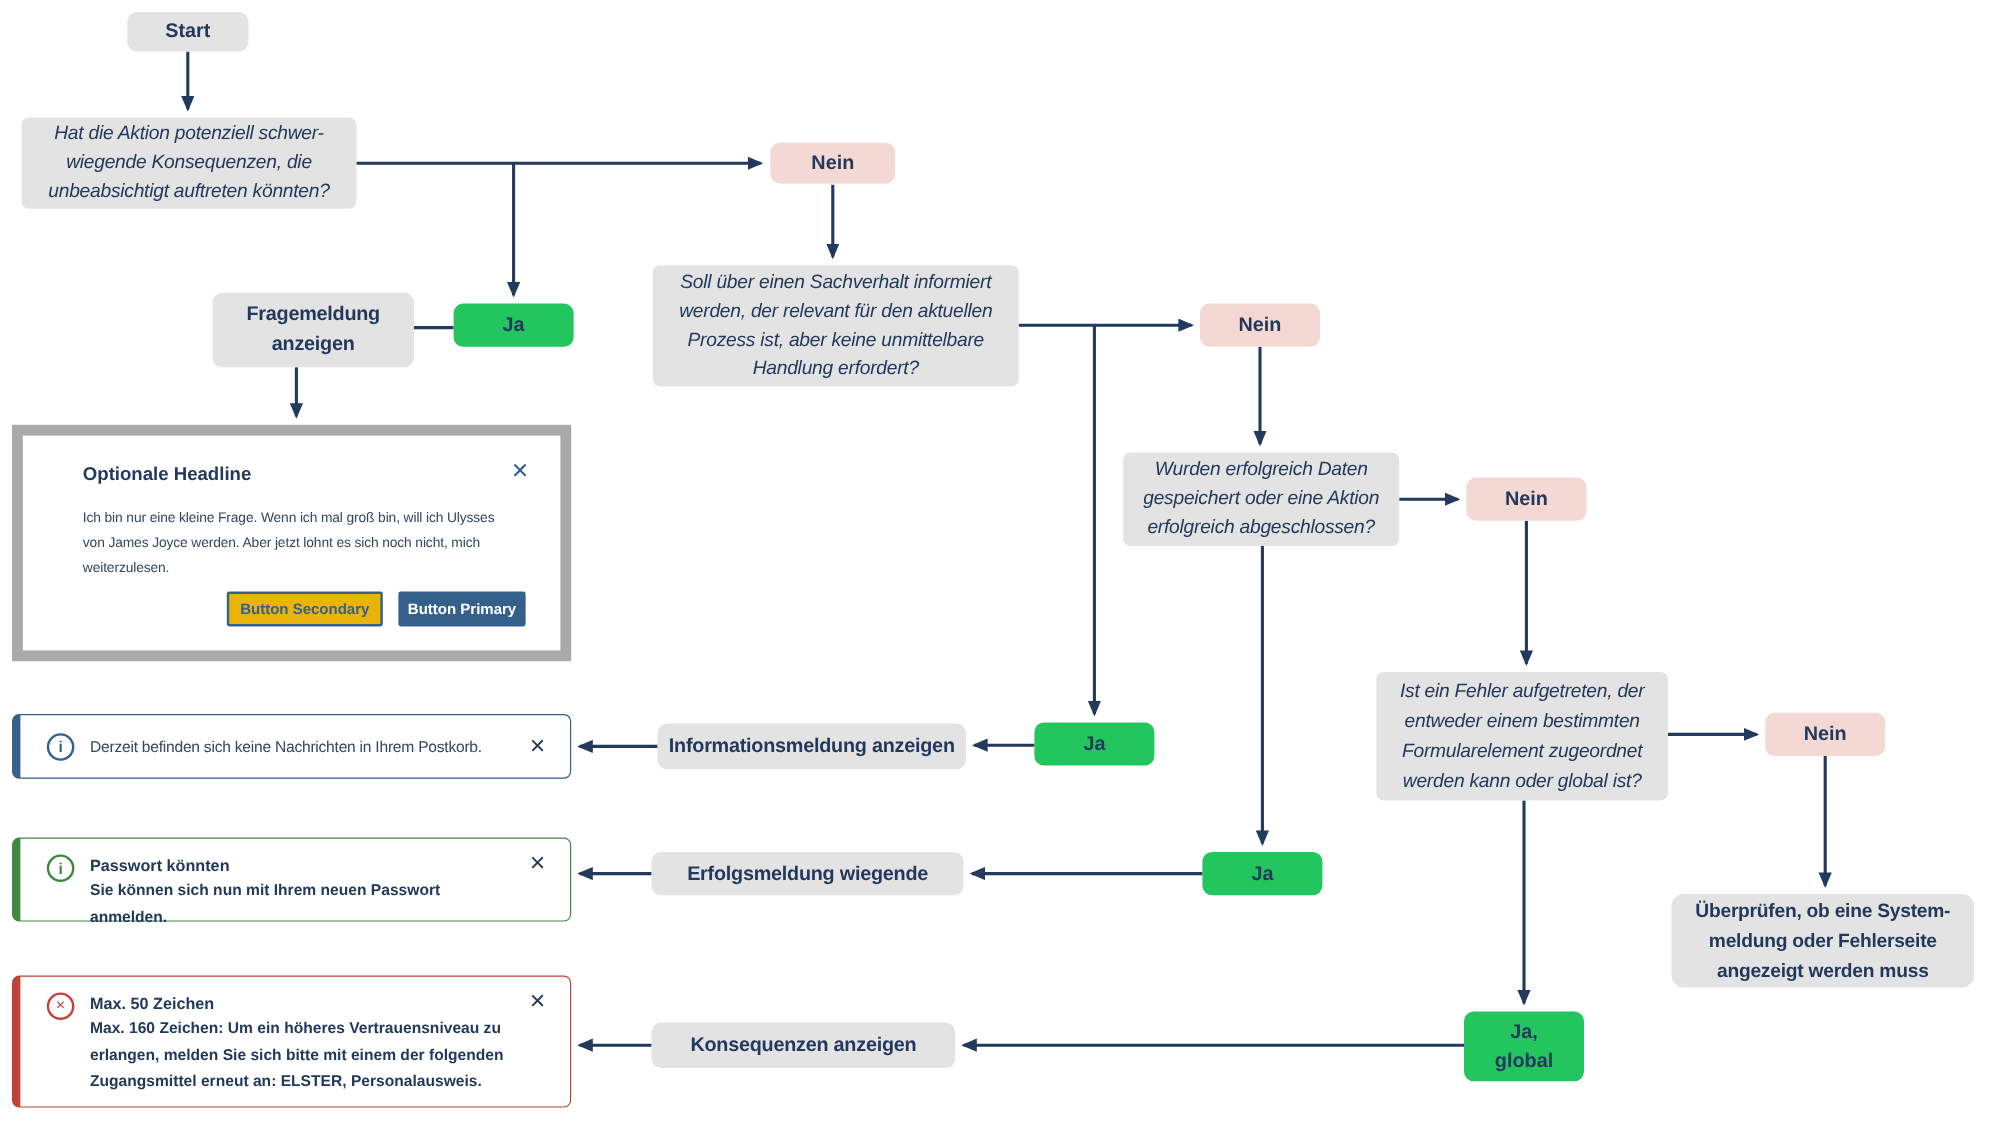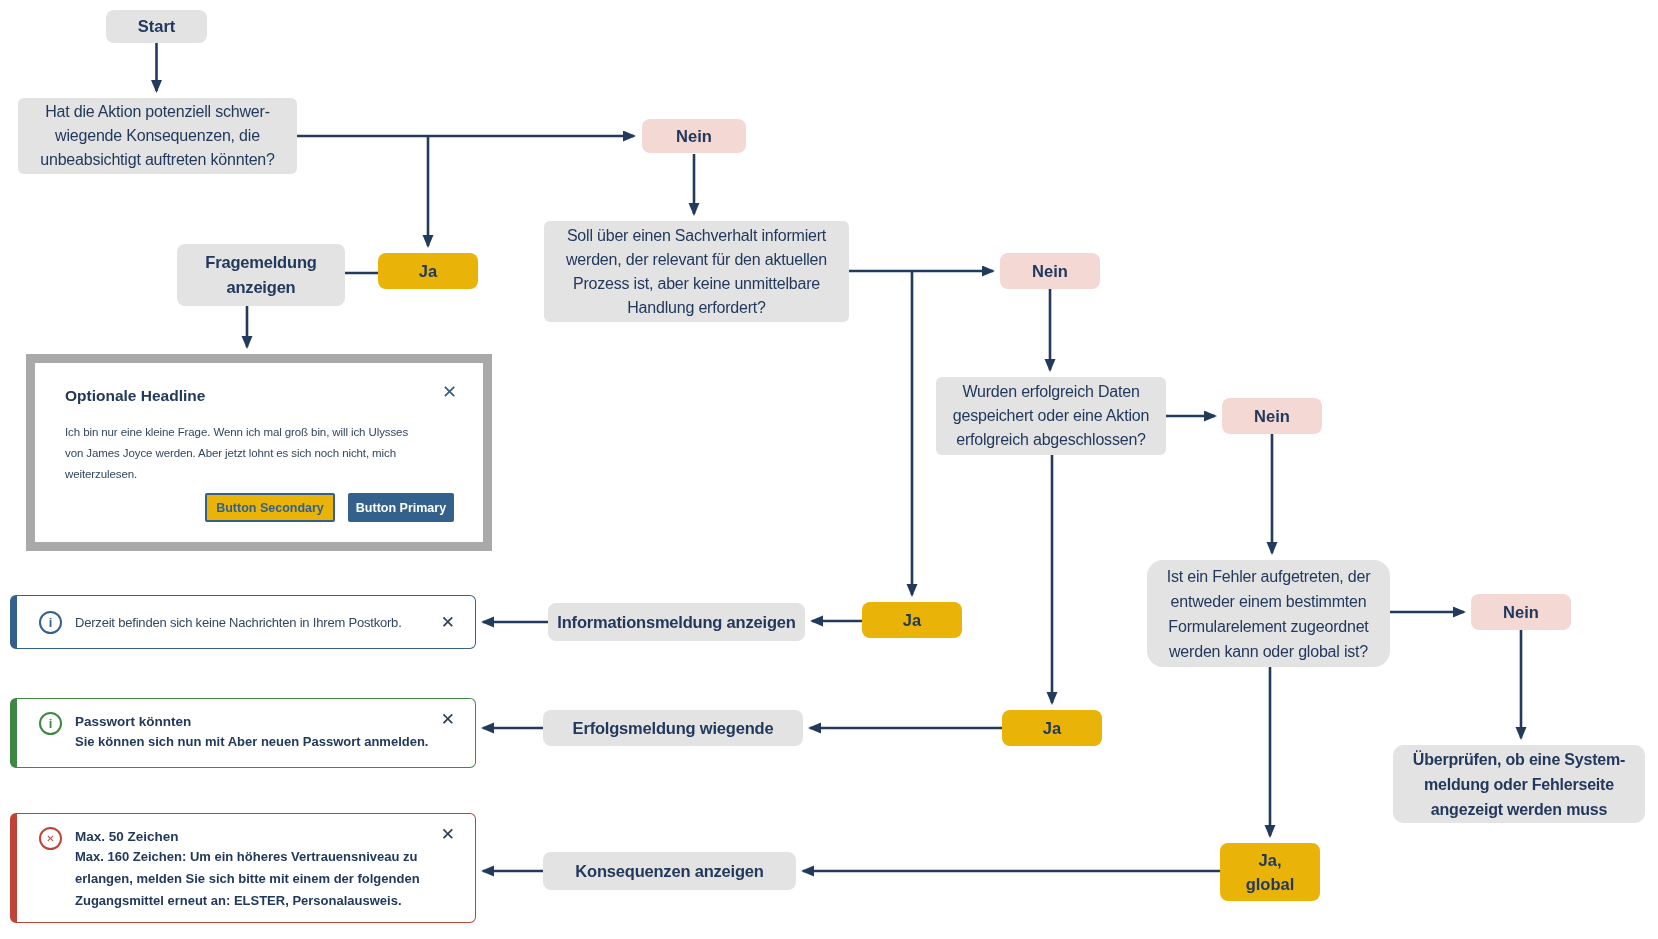--- a/index.html
+++ b/index.html
@@ -7,31 +7,31 @@
     position:relative;width:1658px;height:939px;background:#ffffff;overflow:hidden;
     font-family:"Liberation Sans","DejaVu Sans",sans-serif;color:#22395c;
   }
   #arrows{position:absolute;left:0;top:0;width:1658px;height:939px;pointer-events:none;}
   #arrows line{stroke:#223a5b;stroke-width:2.6px;}
   .node{
     position:absolute;display:flex;align-items:center;justify-content:center;
     text-align:center;box-sizing:border-box;color:#22395c;
   }
   .prelined{white-space:pre-line;}
-  .q{background:#e4e3e3;border-radius:6px;font-size:16px;line-height:24px;letter-spacing:-0.2px;}
-  .q4l{line-height:25px;border-radius:16px;}
+  .q{background:#e4e3e3;border-radius:6px;font-size:16px;line-height:24px;letter-spacing:-0.2px;font-style:italic;}
+  .q4l{line-height:25px;}
   .lbl{background:#e4e3e3;border-radius:8px;font-weight:700;font-size:16.5px;letter-spacing:-0.2px;}
   .startbox{background:#e4e3e3;border-radius:8px;font-weight:700;font-size:16.5px;}
   .pill{border-radius:8px;font-weight:700;font-size:16.5px;line-height:24px;}
   .pill-no{background:#f4d8d4;}
-  .pill-yes{background:#eab308;}
+  .pill-yes{background:#22c55e;}
   
   .dialog{
-    position:absolute;left:26px;top:354px;width:466px;height:197px;box-sizing:border-box;
-    border:9px solid #a9a9a9;background:#ffffff;
+    position:absolute;left:10px;top:354px;width:466px;height:197px;box-sizing:border-box;
+    border:9px solid #a9a9a9;background:#ffffff;padding-left:20px;
   }
   .dialog-inner{position:relative;width:100%;height:100%;box-sizing:border-box;
     padding:24px 28px 20px 30px;display:flex;flex-direction:column;}
   .dialog-headline{font-weight:700;font-size:15.5px;color:#22395c;}
   .dialog-body{margin-top:17px;font-size:11.5px;line-height:21px;letter-spacing:-0.1px;color:#31475e;}
   .dialog-close{position:absolute;top:20px;right:26px;color:#34618c;font-size:18px;line-height:18px;cursor:default;}
   .dialog-buttons{position:absolute;right:29px;bottom:20px;display:flex;gap:13px;}
   .btn{height:29px;box-sizing:border-box;display:flex;align-items:center;justify-content:center;
     font-weight:700;font-size:12.5px;border-radius:2px;}
   .btn-secondary{width:130px;border:2px solid #34618c;color:#34618c;background:#eab308;}
@@ -162,21 +162,21 @@
       <span class="alert-text">Derzeit befinden sich keine Nachrichten in Ihrem Postkorb.</span>
     </div>
     <span class="alert-close">✕</span>
   </div>
 
   <div class="alert alert-success">
     <div class="alert-row">
       <span class="alert-icon icon-info-green">i</span>
       <div>
         <div class="alert-title">Passwort könnten</div>
-        <div class="alert-msg">Sie können sich nun mit Aber neuen Passwort anmelden.</div>
+        <div class="alert-msg">Sie können sich nun mit Ihrem neuen Passwort anmelden.</div>
       </div>
     </div>
     <span class="alert-close">✕</span>
   </div>
 
   <div class="alert alert-error">
     <div class="alert-row">
       <span class="alert-icon icon-error">✕</span>
       <div>
         <div class="alert-title">Max. 50 Zeichen</div>

